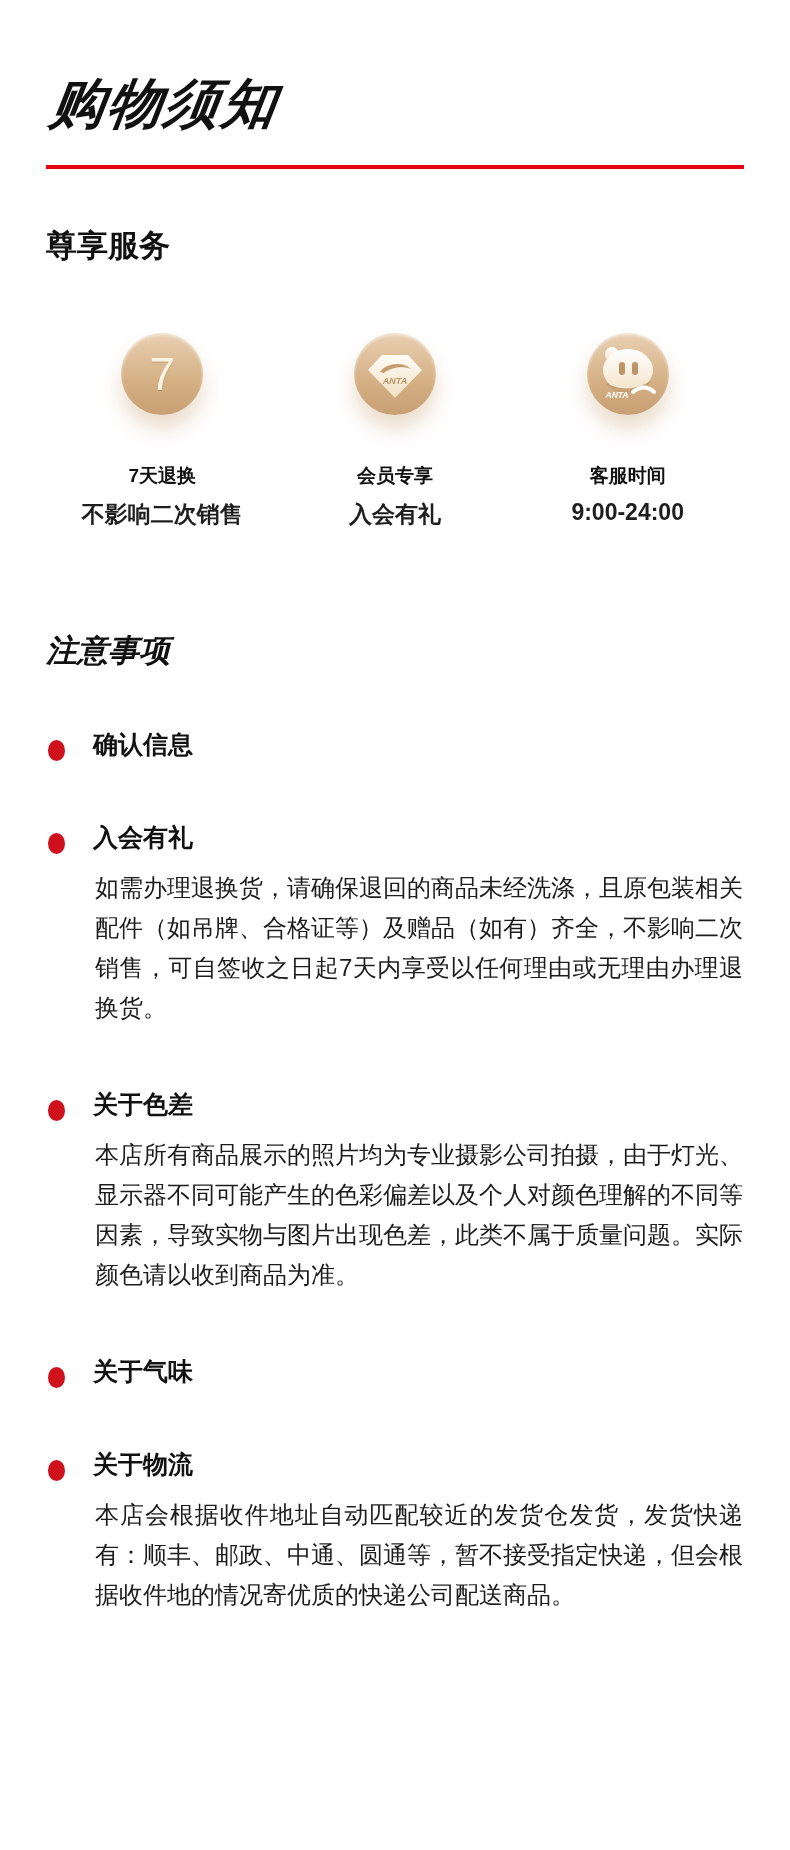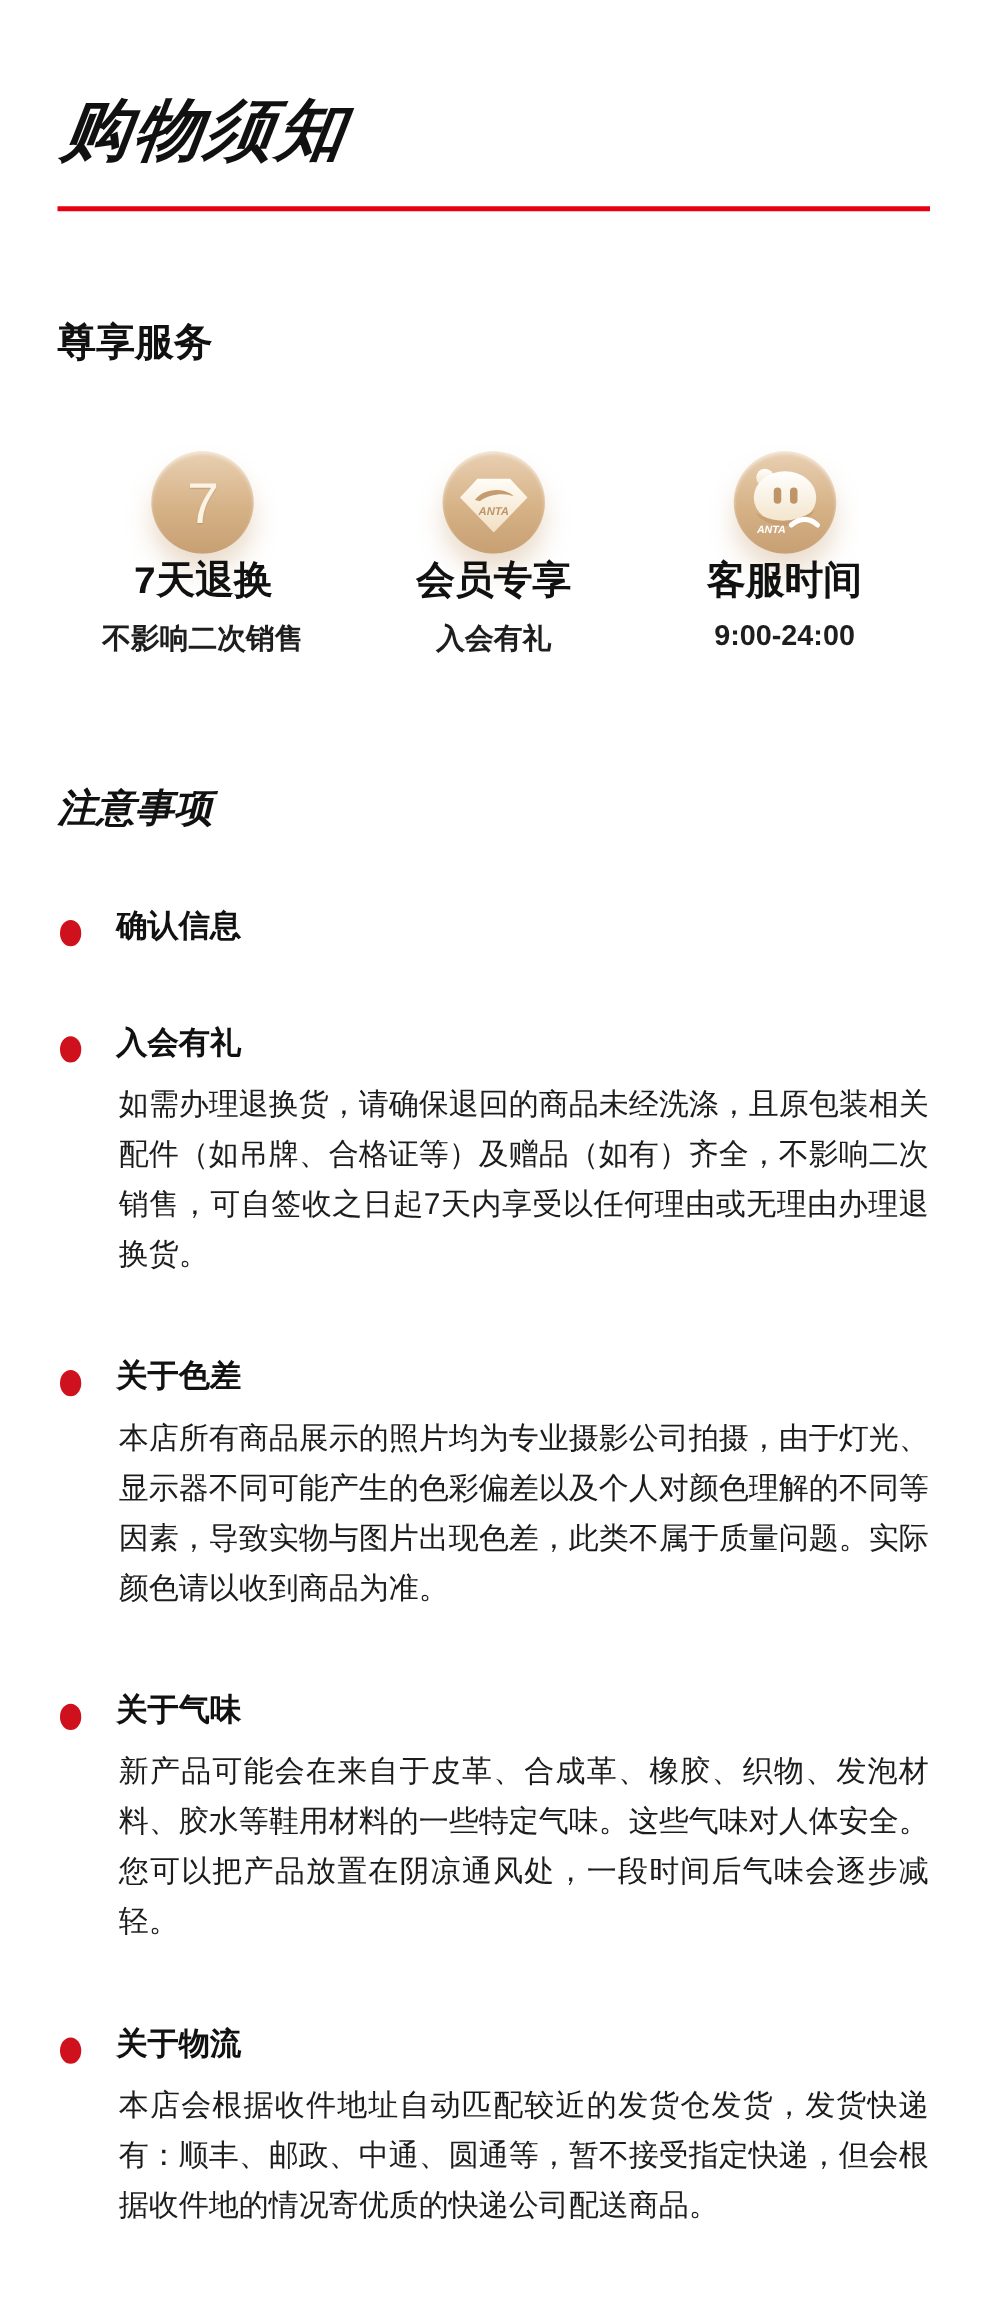--- a/index.html
+++ b/index.html
@@ -23,37 +23,37 @@
   .main-title{
     display:inline-block;
     font-size:54px;font-weight:900;font-style:italic;
     letter-spacing:3px;color:#111;
     transform:skewX(-8deg);transform-origin:left bottom;
   }
   .red-line{height:4px;background:var(--accent_red);margin-top:24px;width:100%;}
 
   
   .section-heading{font-size:31px;font-weight:700;color:#111;}
-  .services-heading{margin-top:84px;font-family:Liberation Mono, monospace;}
+  .services-heading{margin-top:56px;font-family:Liberation Mono, monospace;}
   .notes-heading{margin-top:100px;font-style:italic;}
 
   
   .services-row{display:flex;margin-top:66px;}
   .service-col{flex:1;display:flex;flex-direction:column;align-items:center;}
   .service-icon{
     width:82px;height:82px;border-radius:50%;
     background:linear-gradient(180deg,var(--gold_light) 0%,#d6b287 55%,var(--gold_dark) 100%);
     box-shadow:0 14px 20px rgba(203,165,124,.38), inset 0 2px 3px rgba(255,255,255,.55);
     display:flex;align-items:center;justify-content:center;
   }
   .glyph-seven{
     font-size:46px;font-weight:400;color:#fbf3e4;line-height:1;
     text-shadow:0 1px 1px rgba(160,115,70,.45);
   }
-  .service-title{font-size:31px;font-weight:700;color:#111;font-family:Liberation Mono, monospace;}
+  .service-title{margin-top:48px;font-size:19px;font-weight:700;color:#111;}
   .service-sub{margin-top:10px;font-size:23px;font-weight:700;color:#1e1e1e;}
 
   
   .notes-list{margin-top:56px;}
   .note{margin-bottom:60px;}
   .note-head{display:flex;align-items:flex-end;}
   .note-dot{
     width:17px;height:21px;border-radius:50%;
     background:var(--bullet_red);margin-left:2px;flex:0 0 auto;
   }
@@ -152,21 +152,20 @@
           <span class="note-title">关于色差</span>
         </div>
         <p class="note-body">本店所有商品展示的照片均为专业摄影公司拍摄，由于灯光、显示器不同可能产生的色彩偏差以及个人对颜色理解的不同等因素，导致实物与图片出现色差，此类不属于质量问题。实际颜色请以收到商品为准。</p>
       </div>
 
       <div class="note">
         <div class="note-head">
           <span class="note-dot"></span>
           <span class="note-title">关于气味</span>
         </div>
-        <p class="note-body">新产品可能会在来自于皮革、合成革、橡胶、织物、发泡材料、胶水等鞋用材料的一些特定气味。这些气味对人体安全。您可以把产品放置在阴凉通风处，一段时间后气味会逐步减轻。</p>
       </div>
 
       <div class="note">
         <div class="note-head">
           <span class="note-dot"></span>
           <span class="note-title">关于物流</span>
         </div>
         <p class="note-body">本店会根据收件地址自动匹配较近的发货仓发货，发货快递有：顺丰、邮政、中通、圆通等，暂不接受指定快递，但会根据收件地的情况寄优质的快递公司配送商品。</p>
 
       </div>

